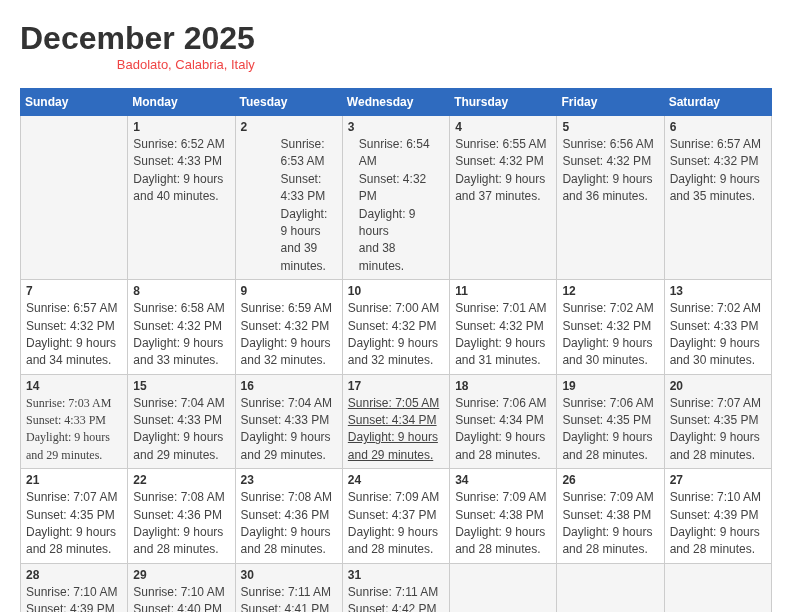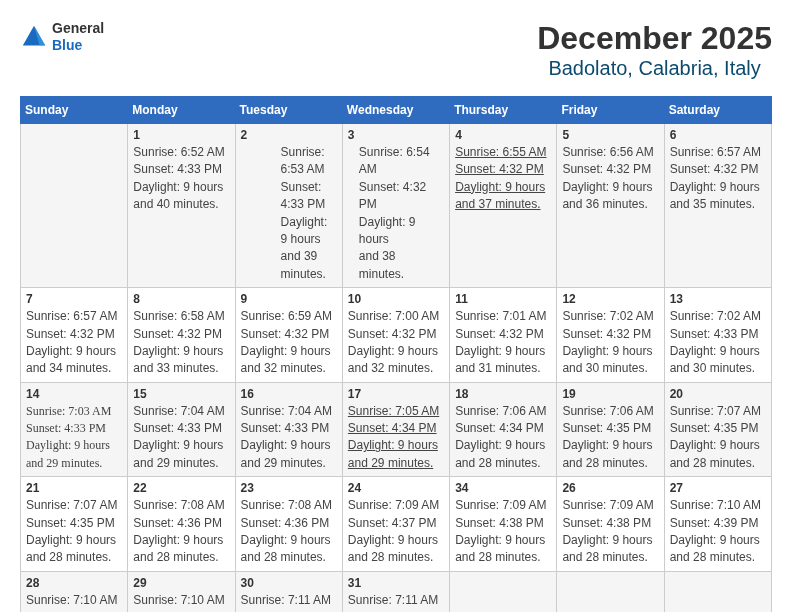--- a/index.html
+++ b/index.html
@@ -34,23 +34,22 @@
     }
     .title-block {
       text-align: right;
     }
     .month-title {
       font-size: 32px;
       font-weight: bold;
       color: #333;
     }
     .location {
-      font-size: 20px;
-      color: #0c4a6e;
-      text-align: center;
+      font-size: 13px;
+      color: #ef4444;
     }
     table {
       width: 100%;
       border-collapse: collapse;
       table-layout: fixed;
     }
     thead tr th {
       background-color: #2f6bbf;
       color: white;
       font-size: 12px;
@@ -82,30 +81,20 @@
     .day-info {
       font-size: 12px;
       line-height: 1.45;
       color: #444;
     }
   </style>
 </head>
 <body>
 
 <div class="header">
-  <div class="logo">
-    <svg class="logo-icon" viewBox="0 0 40 40" xmlns="http://www.w3.org/2000/svg">
-      <polygon points="20,4 36,32 4,32" fill="#1a6abf"></polygon>
-      <polygon points="20,4 36,32 28,32" fill="#3a9fe8" opacity="0.7"></polygon>
-    </svg>
-    <div class="logo-text">
-      <div class="general">General</div>
-      <div class="blue">Blue</div>
-    </div>
-  </div>
   <div class="title-block">
     <div class="month-title">December 2025</div>
     <div class="location">Badolato, Calabria, Italy</div>
   </div>
 </div>
 
 <table>
   <thead>
     <tr>
     <th>Sunday</th>
@@ -136,21 +125,21 @@
         </td>
         <td>
           <span class="day-number">3</span>
           <div class="day-info" style="white-space: pre-line; margin-left: 11px;">Sunrise: 6:54 AM
 Sunset: 4:32 PM
 Daylight: 9 hours
 and 38 minutes.</div>
         </td>
         <td>
           <span class="day-number">4</span>
-          <div class="day-info" style="white-space: pre-line; text-decoration: underline;">Sunrise: 6:55 AM
+          <div class="day-info" style="white-space: pre-line;">Sunrise: 6:55 AM
 Sunset: 4:32 PM
 Daylight: 9 hours
 and 37 minutes.</div>
         </td>
         <td>
           <span class="day-number">5</span>
           <div class="day-info" style="white-space: pre-line;">Sunrise: 6:56 AM
 Sunset: 4:32 PM
 Daylight: 9 hours
 and 36 minutes.</div>

